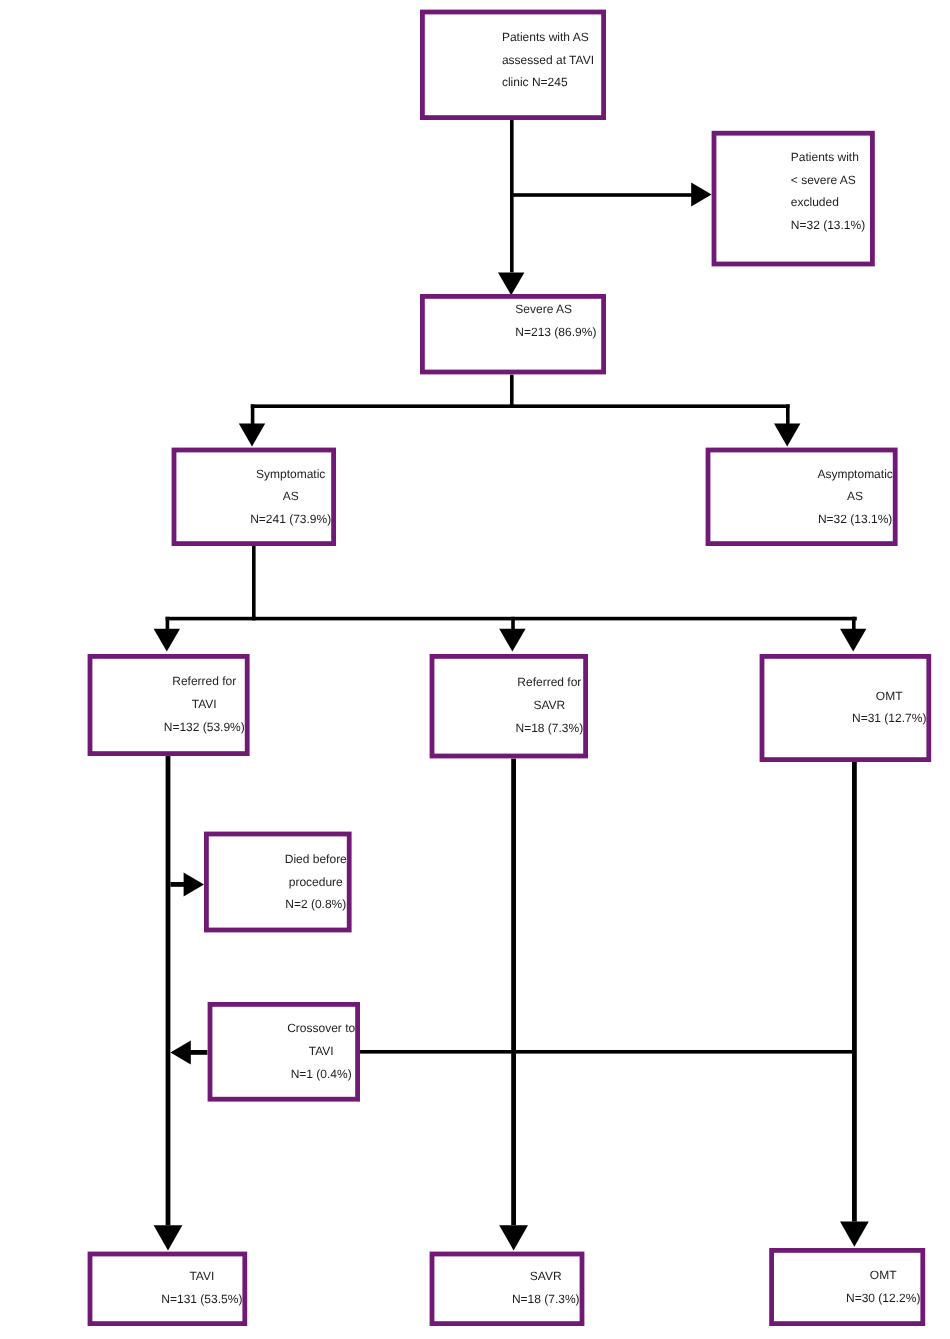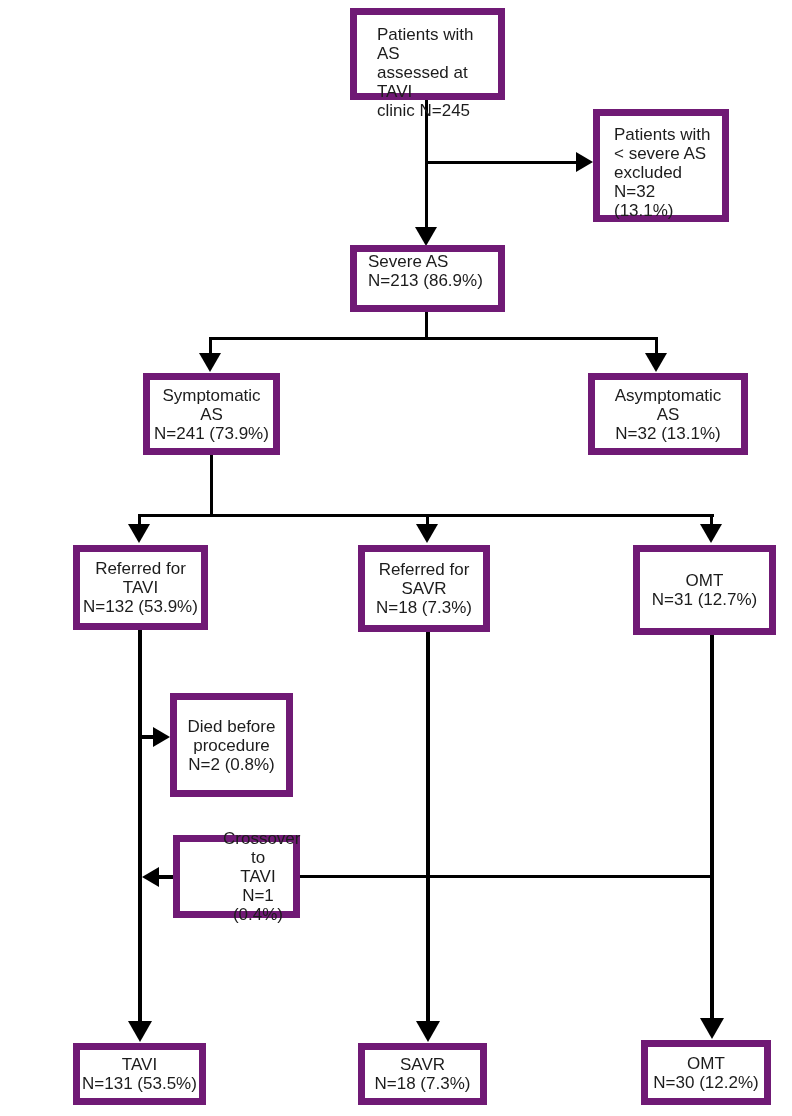--- a/index.html
+++ b/index.html
@@ -12,27 +12,28 @@
     width: 792px;
     height: 1116px;
     background: #ffffff;
     font-family: "Liberation Sans", sans-serif;
     color: #1c1c1c;
     overflow: hidden;
   }
   .node {
     position: absolute;
     box-sizing: border-box;
-    border: 7px solid #701a75;
+    border: 4px solid #701a75;
     background: #ffffff;
-    font-size: 17px;
+    font-size: 10px;
     line-height: 19px;
     display: flex;
     flex-direction: column;
     justify-content: center;
+    align-items: flex-end;
   }
   .node .txt {
     white-space: pre-line;
   }
   .node.align-left { justify-content: flex-start; }
   .node.align-left .txt { text-align: left; }
   .node.center .txt { text-align: center; }
   .line {
     position: absolute;
     background: #000000;
@@ -146,21 +147,21 @@
     <span class="txt">Referred for
 SAVR
 N=18 (7.3%)</span>
   </div>
 
   <div class="node center" style="left:633px; top:545px; width:143px; height:90px;">
     <span class="txt">OMT
 N=31 (12.7%)</span>
   </div>
 
-  <div class="node center" style="left:170px; top:693px; width:123px; height:104px;">
+  <div class="node center" style="left:170px; top:693px; width:123px; height:84px;">
     <span class="txt">Died before
 procedure
 N=2 (0.8%)</span>
   </div>
 
   <div class="node center" style="left:173px; top:835px; width:127px; height:83px;padding-left:43px;">
     <span class="txt">Crossover to
 TAVI
 N=1 (0.4%)</span>
   </div>

